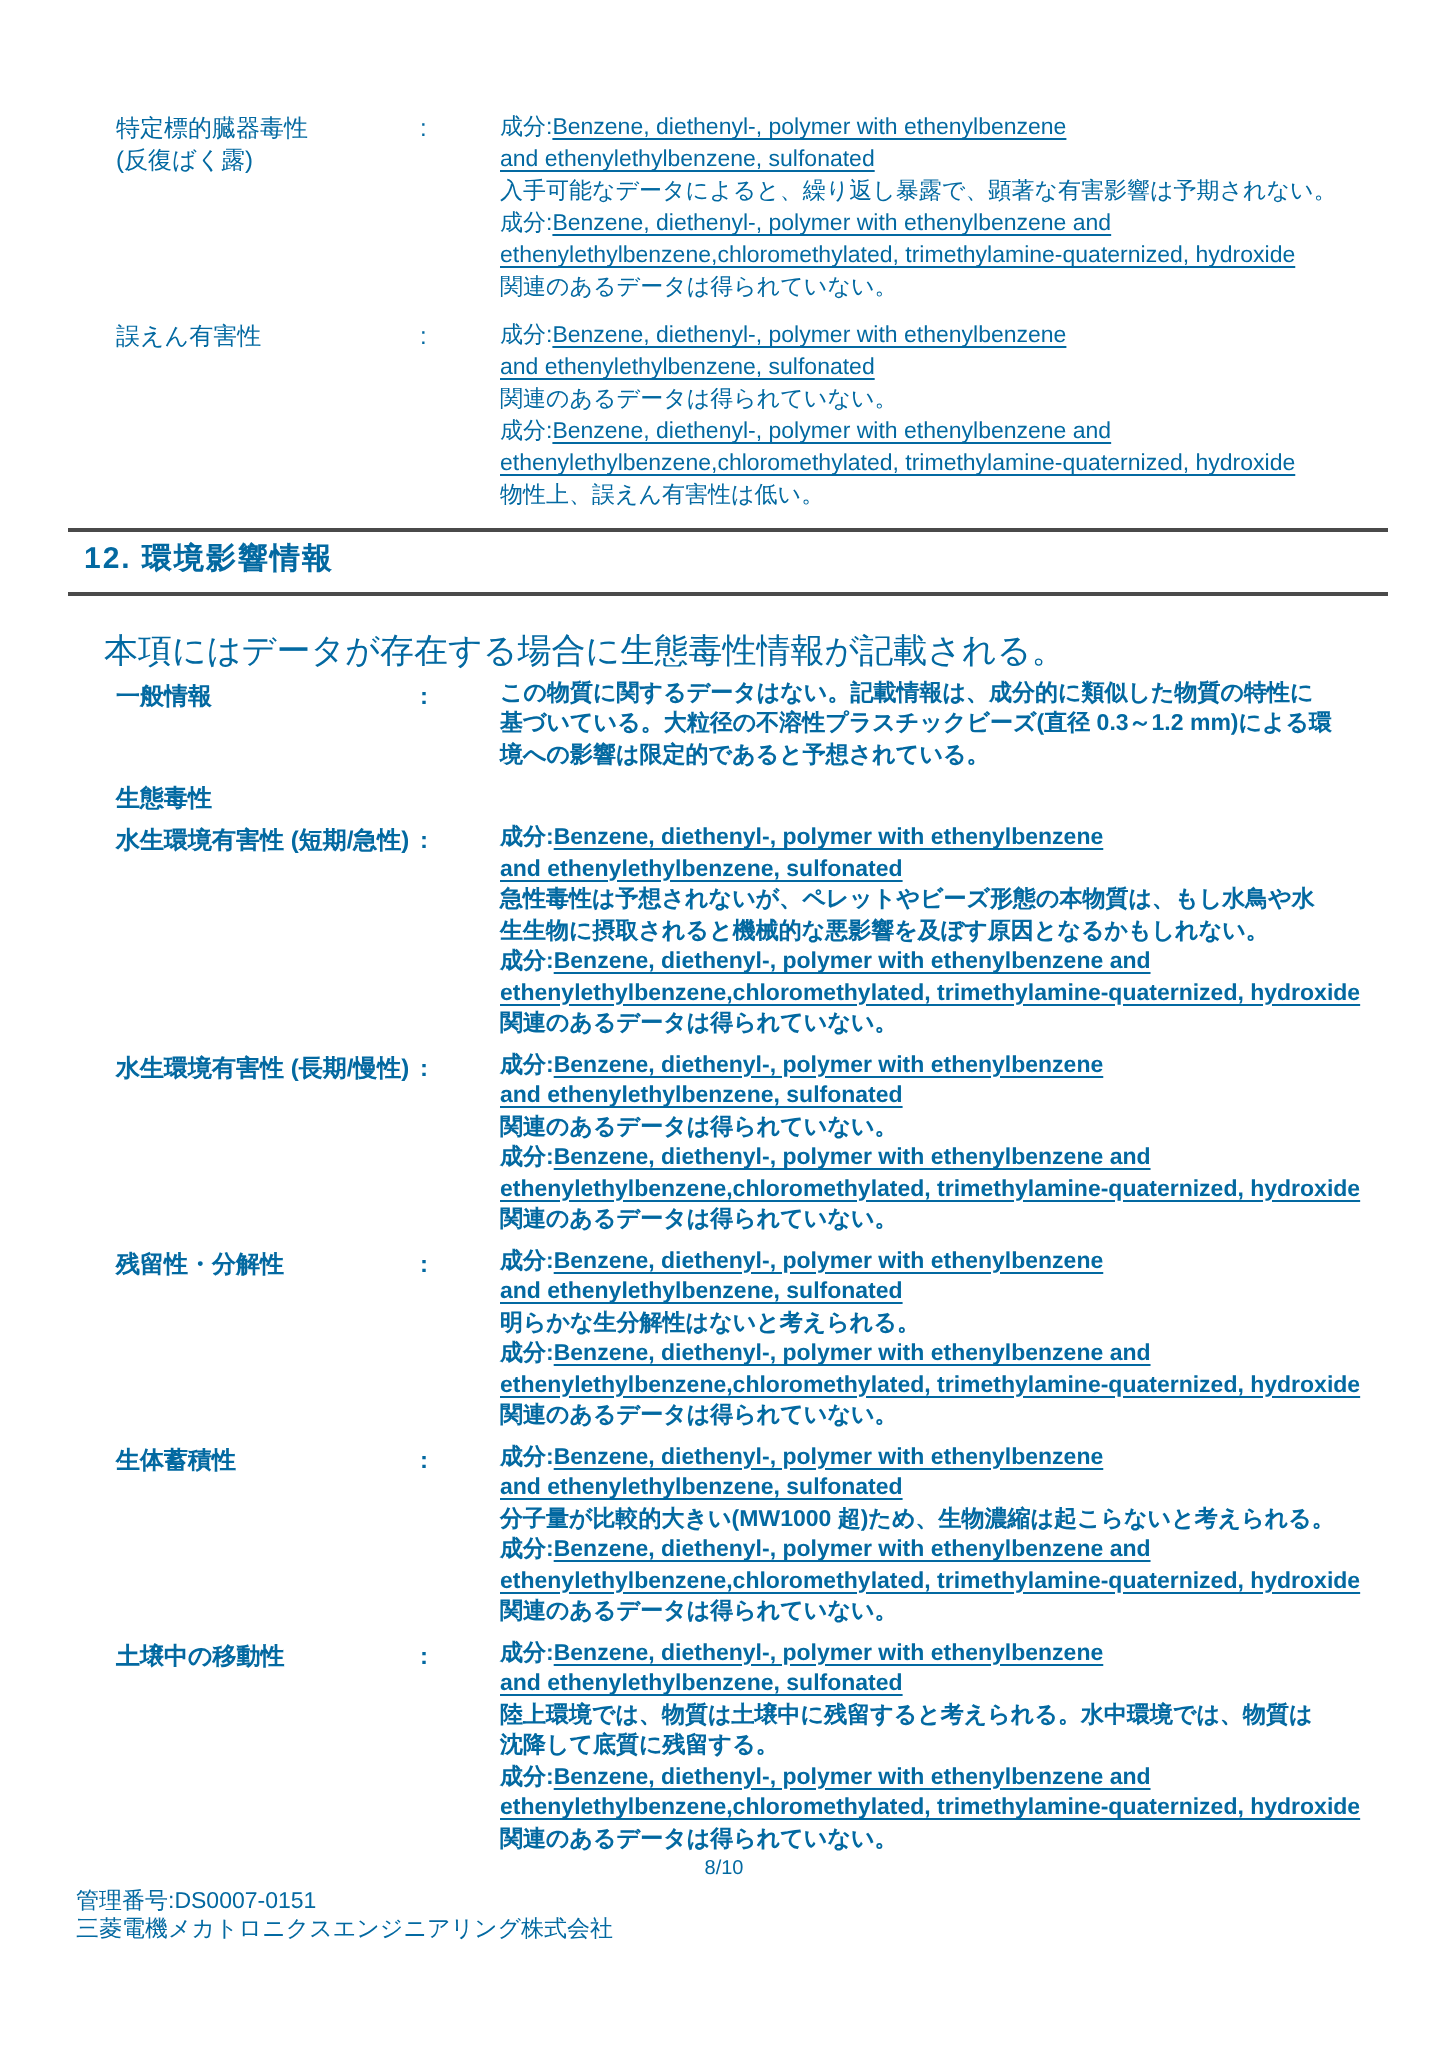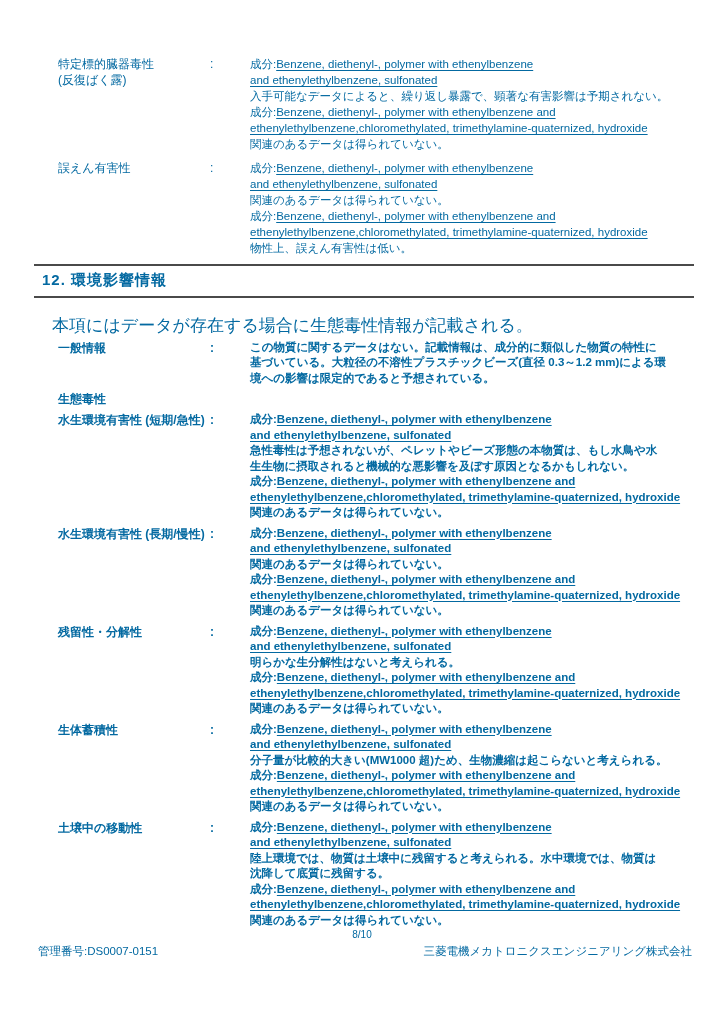--- a/index.html
+++ b/index.html
@@ -30,21 +30,21 @@
     margin-top:20px;margin-left:12px;margin-bottom:6px;
     font-size:17px;line-height:15.5px;white-space:nowrap;
   }
   .page-num{
     position:absolute;top:928px;left:0;width:724px;text-align:center;
     font-size:10px;line-height:14px;
   }
   .footer-row{
     position:absolute;top:944px;left:38px;right:32px;
     display:flex;justify-content:space-between;
-    font-size:11.5px;line-height:14px;
+    font-size:11.5px;line-height:14px;flex-direction:column;
   }
 </style>
 </head>
 <body>
 
 <div class="page">
   <div class="content">
 
     <div id="top-entries">
         <div class="row">

